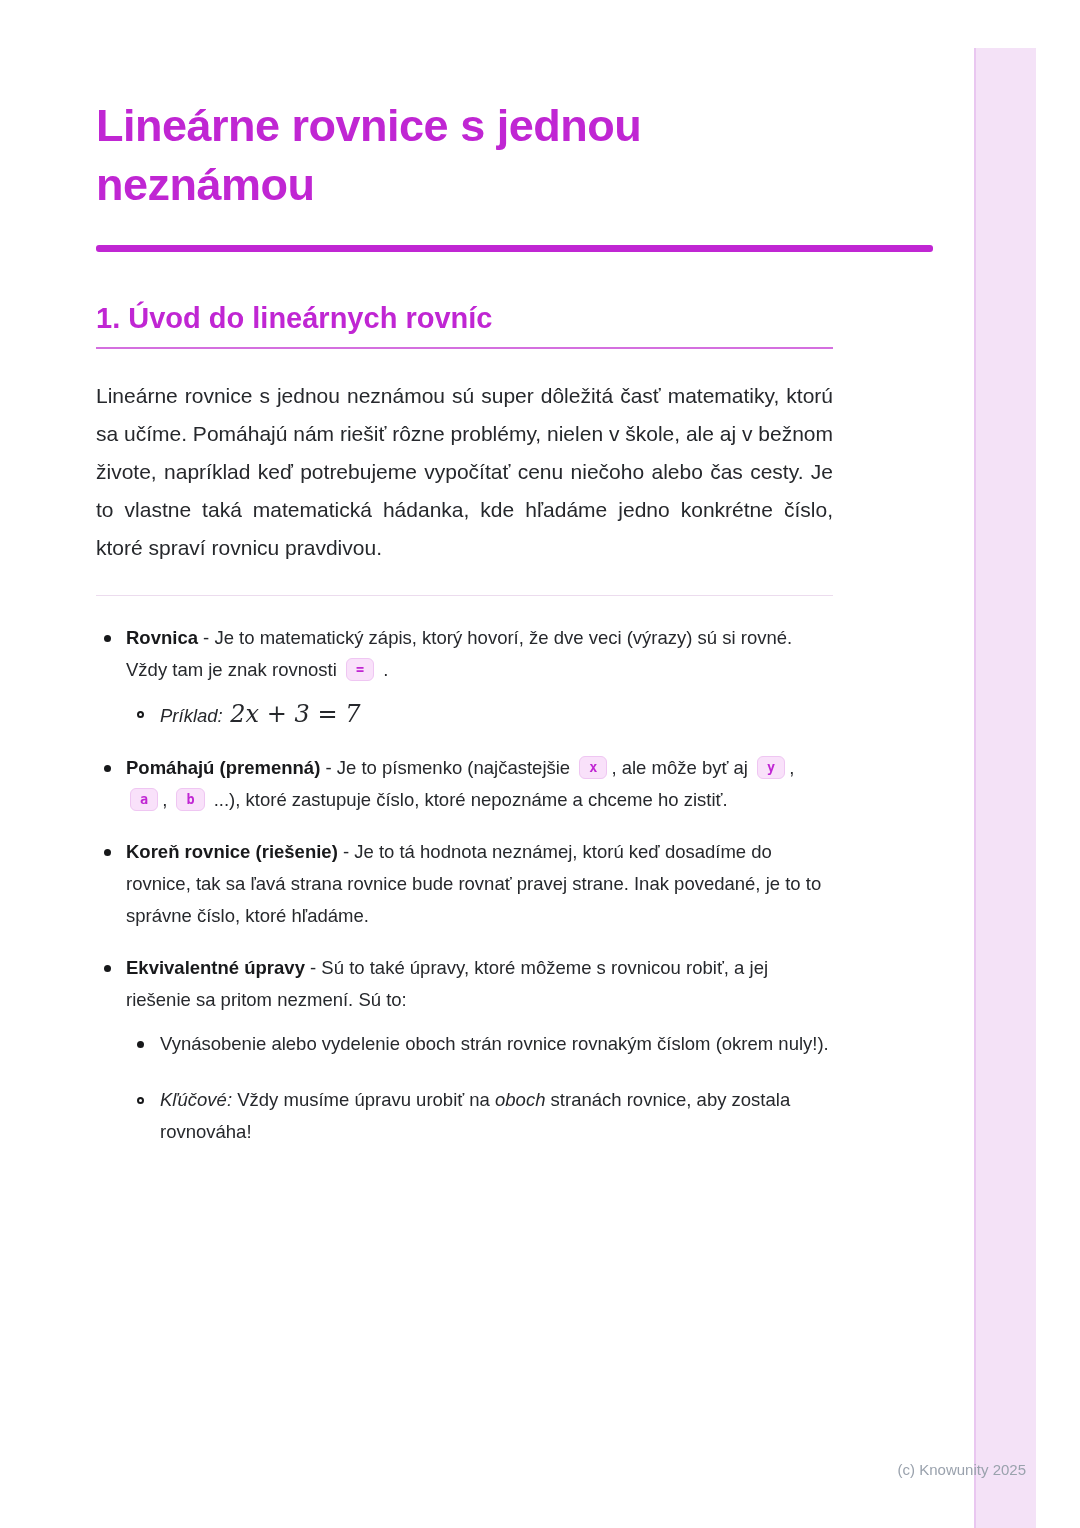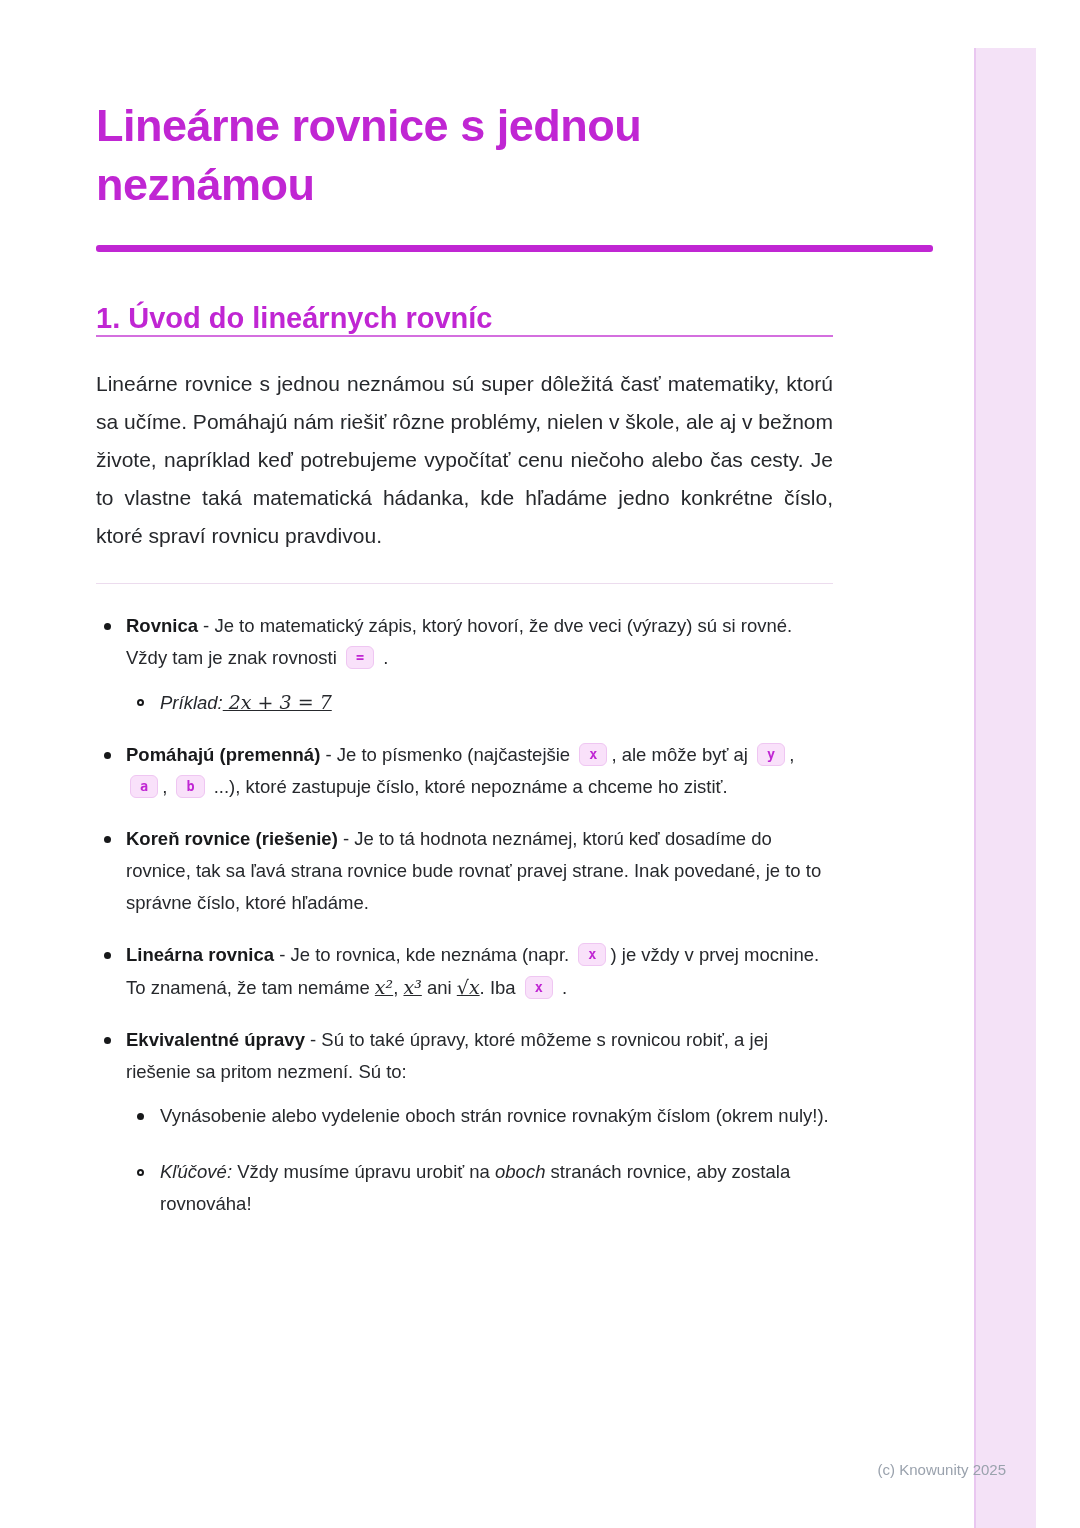--- a/index.html
+++ b/index.html
@@ -25,21 +25,21 @@
   .content{position:absolute;left:77px;top:96px;width:737px;margin-left:19px;}
 
   h1.doc-title{
     font-size:45px;line-height:1.32;font-weight:800;color:var(--accent);
     letter-spacing:-0.5px;
   }
   .title-rule{width:837px;height:7px;background:var(--accent);border-radius:3px;margin-top:30px;}
 
   h2.sec-heading{
     font-size:29px;font-weight:800;color:var(--accent);
-    padding-bottom:0;border-bottom:2px solid var(--accent-underline);
+    padding-bottom:12px;border-bottom:2px solid var(--accent-underline);
   }
   .sec-1 h2.sec-heading{margin-top:50px;}
   .sec-2 h2.sec-heading{margin-top:52px;}
 
   p.body{font-size:21px;line-height:38px;color:var(--text);margin-top:28px;}
   p.justify{text-align:justify;}
 
   hr.soft-divider{border:none;border-top:1px solid #ecdcee;margin-top:28px;}
 
   ul.deflist{list-style:none;margin-top:26px;}
@@ -59,24 +59,24 @@
   em{}
 
   .badge{
     display:inline-block;
     font-family:"DejaVu Sans Mono",monospace;
     font-size:13.5px;font-weight:700;line-height:1.25;
     color:var(--accent);background:var(--badge-bg);
     border:1px solid var(--badge-border);border-radius:6px;
     padding:2px 9px;margin:0 4px;vertical-align:2px;
   }
-  .math{font-family:"DejaVu Serif",serif;font-style:italic;font-size:19px;text-decoration:underline;}
+  .math{font-family:"DejaVu Serif",serif;font-style:italic;font-size:24px;}
 
   .footer{
-    position:absolute;right:74px;bottom:50px;
+    position:absolute;right:54px;bottom:50px;
     font-size:15px;color:var(--muted);z-index:2;
   }
 </style>
 </head>
 <body>
 
 <div class="page">
 
   <div class="side-strip"></div>
 
@@ -110,24 +110,20 @@
         <li class="def">
           <span class="bullet disc"></span>
           <div class="rich"><strong>Pomáhajú (premenná)</strong> - Je to písmenko (najčastejšie <span class="badge">x</span>, ale môže byť aj <span class="badge">y</span>, <span class="badge">a</span>, <span class="badge">b</span> ...), ktoré zastupuje číslo, ktoré nepoznáme a chceme ho zistiť.</div>
         </li>
 
         <li class="def">
           <span class="bullet disc"></span>
           <div class="rich"><strong>Koreň rovnice (riešenie)</strong> - Je to tá hodnota neznámej, ktorú keď dosadíme do rovnice, tak sa ľavá strana rovnice bude rovnať pravej strane. Inak povedané, je to to správne číslo, ktoré hľadáme.</div>
         </li>
 
-        <li class="def">
-          <span class="bullet disc"></span>
-          <div class="rich"><strong>Lineárna rovnica</strong> - Je to rovnica, kde neznáma (napr. <span class="badge">x</span>) je vždy v prvej mocnine. To znamená, že tam nemáme <span class="math">x²</span>, <span class="math">x³</span> ani <span class="math">√x</span>. Iba <span class="badge">x</span> .</div>
-        </li>
 
         <li class="def">
           <span class="bullet disc"></span>
           <div class="rich"><strong>Ekvivalentné úpravy</strong> - Sú to také úpravy, ktoré môžeme s rovnicou robiť, a jej riešenie sa pritom nezmení. Sú to:</div>
           <ul class="sublist">
             <li class="sub">
               <span class="bullet disc"></span>
               <div class="rich">Vynásobenie alebo vydelenie oboch strán rovnice rovnakým číslom (okrem nuly!).</div>
             </li>
             <li class="sub spaced">

